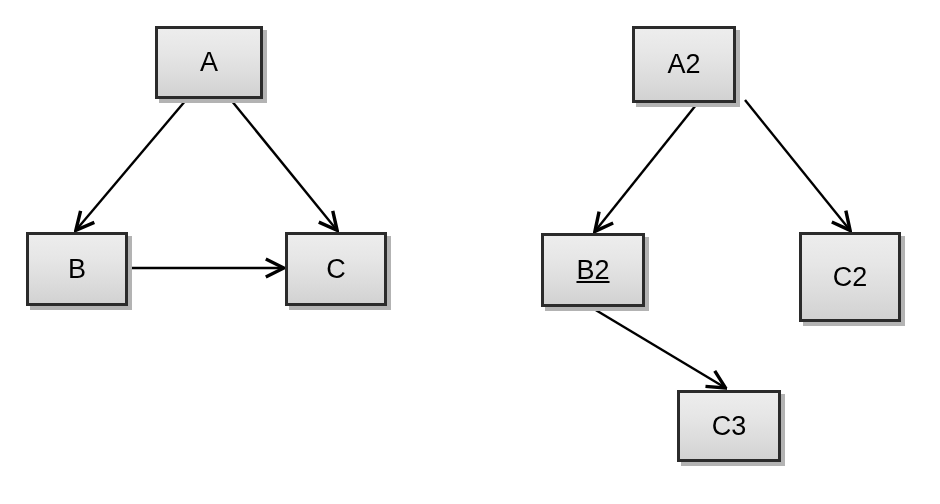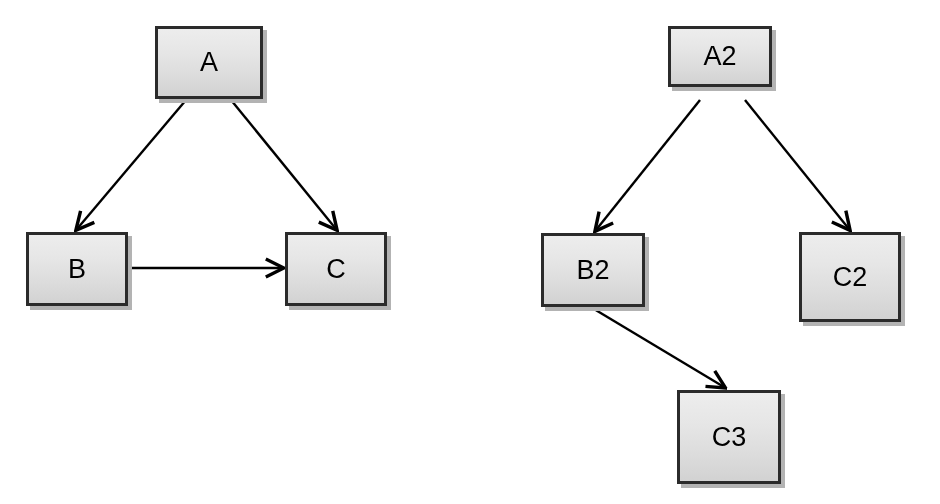--- a/index.html
+++ b/index.html
@@ -71,27 +71,27 @@
   <div id="nodes-layer">
       <div class="node" style="left: 155px; top: 26px; width: 108px; height: 73px;">
         <span class="node-label">A</span>
       </div>
       <div class="node" style="left: 26px; top: 232px; width: 102px; height: 74px;">
         <span class="node-label">B</span>
       </div>
       <div class="node" style="left: 285px; top: 232px; width: 102px; height: 74px;">
         <span class="node-label">C</span>
       </div>
-      <div class="node" style="left: 668px; top: 26px; width: 104px; height: 61px;">
+      <div class="node" style="left: 632px; top: 26px; width: 104px; height: 77px;">
         <span class="node-label">A2</span>
       </div>
-      <div class="node" style="left: 541px; top: 233px; width: 104px; height: 74px;">
+      <div class="node" style="left: 541px; top: 233px; width: 104px; height: 74px; text-decoration: underline;">
         <span class="node-label">B2</span>
       </div>
       <div class="node" style="left: 799px; top: 232px; width: 102px; height: 90px;">
         <span class="node-label">C2</span>
       </div>
-      <div class="node" style="left: 677px; top: 390px; width: 104px; height: 94px;">
+      <div class="node" style="left: 677px; top: 390px; width: 104px; height: 72px;">
         <span class="node-label">C3</span>
       </div>
     </div>
 
 </div>
 
 </body></html>

